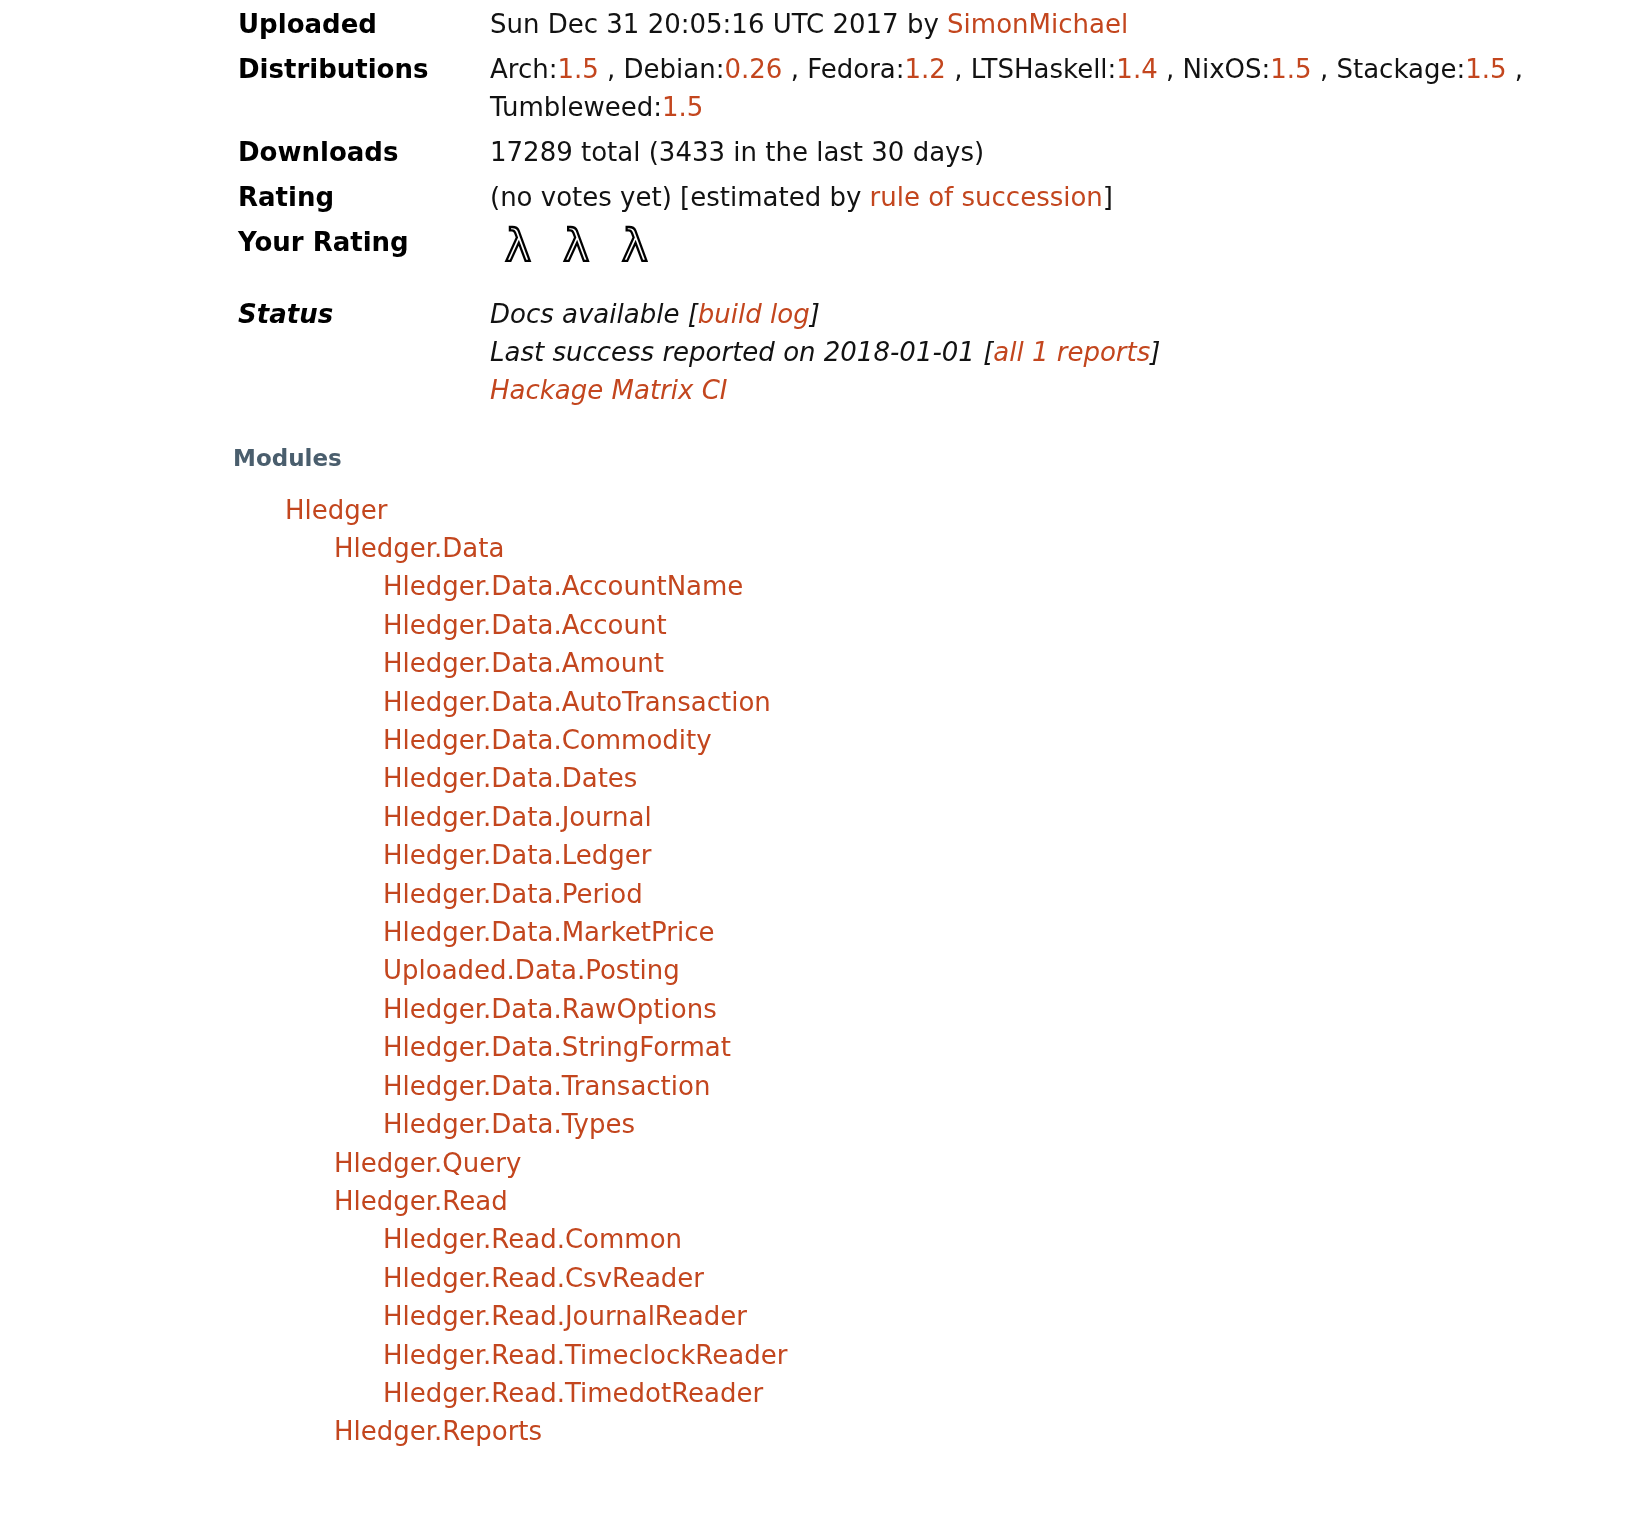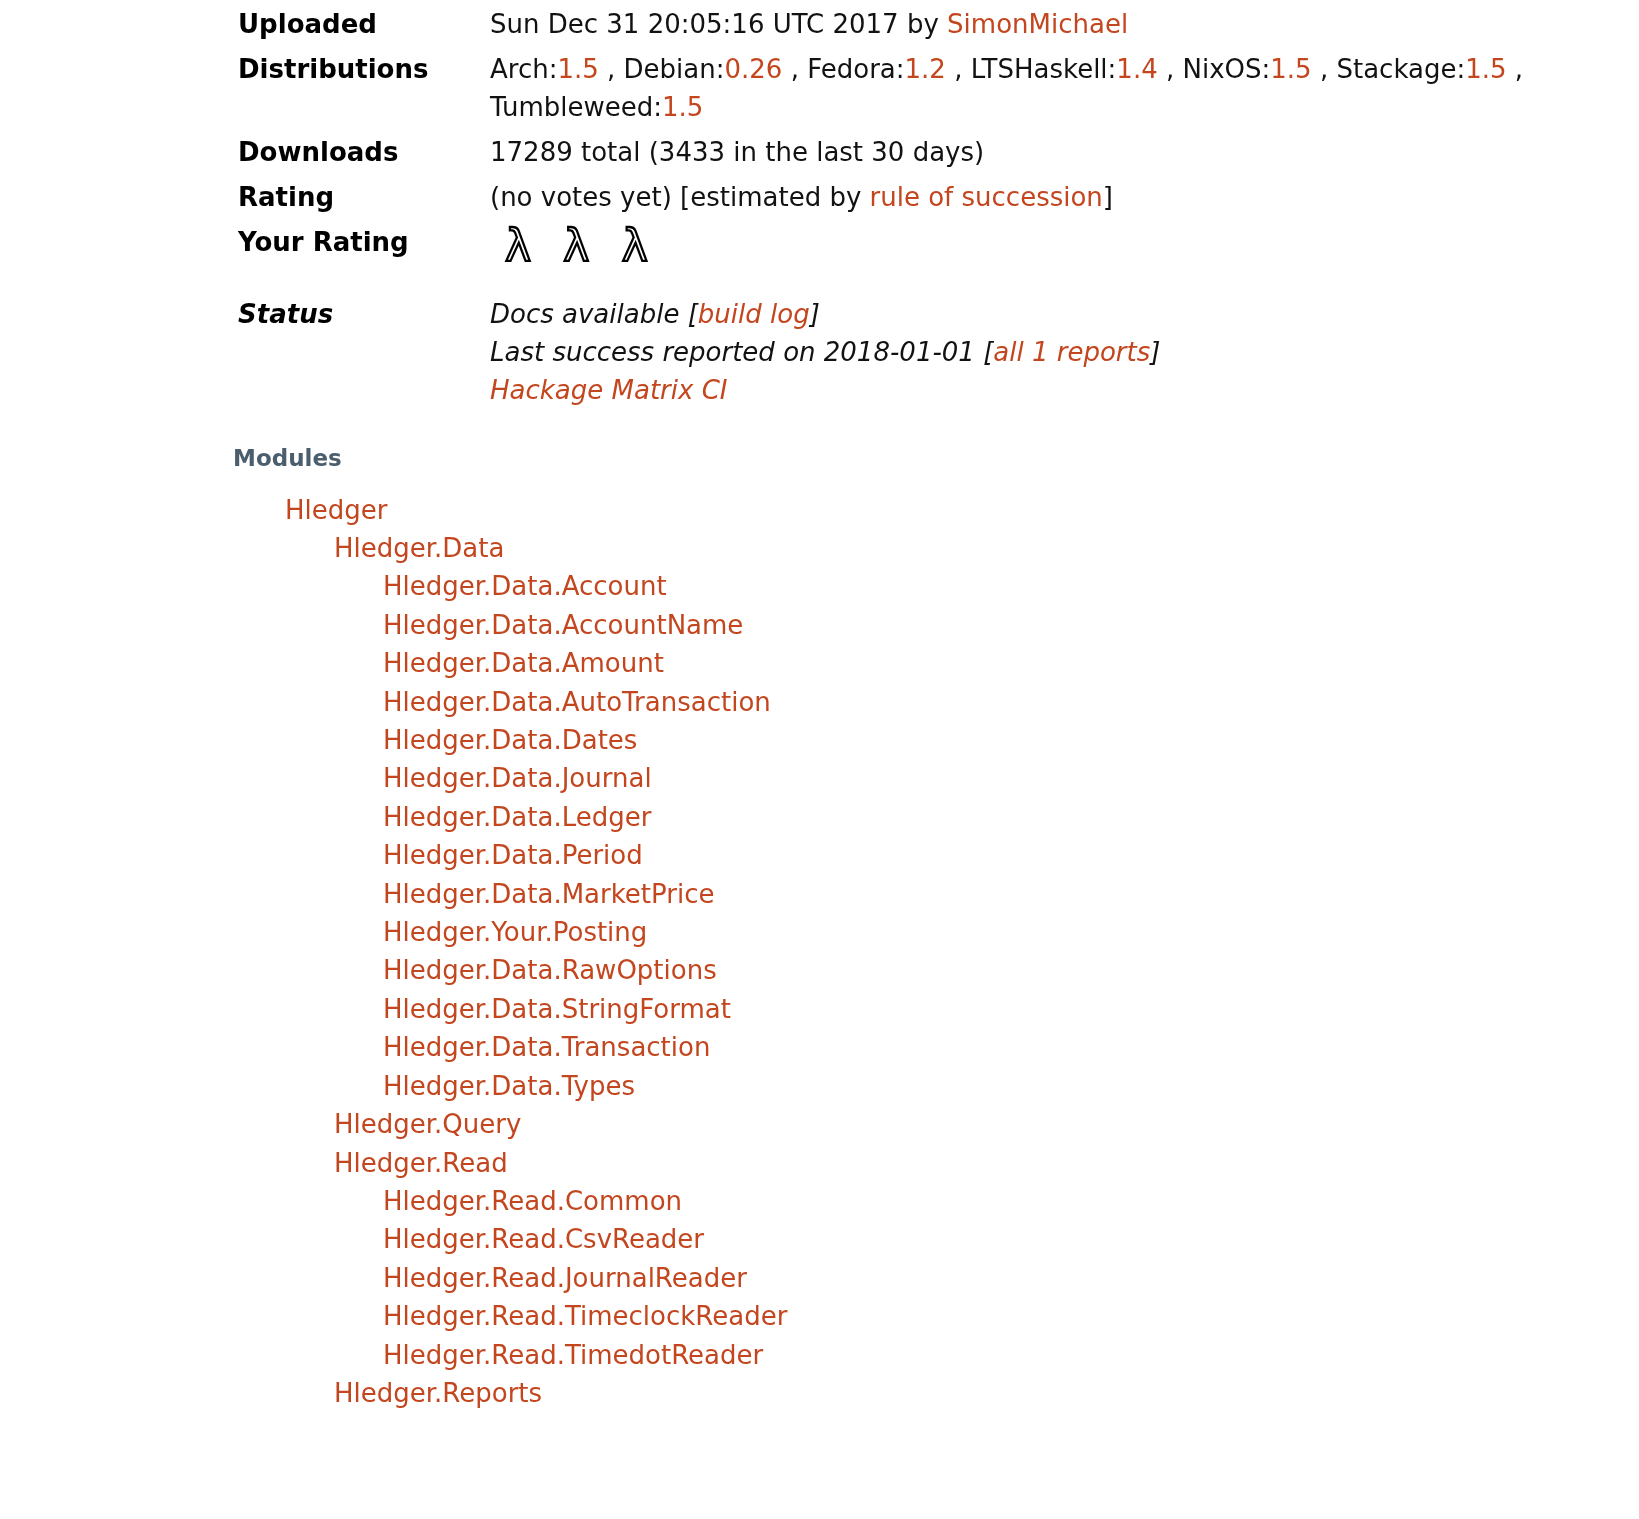--- a/index.html
+++ b/index.html
@@ -143,40 +143,41 @@
     </table>
 
   <h2 class="modules-heading">Modules</h2>
 
   <div class="modules-list">
 
       <div class="module-row lvl1"><a class="link">Hledger</a></div>
 
       <div class="module-row lvl2"><a class="link">Hledger.Data</a></div>
 
+      <div class="module-row lvl3"><a class="link">Hledger.Data.AccountName</a></div>
+
       <div class="module-row lvl3"><a class="link">Hledger.Data.Account</a></div>
 
-      <div class="module-row lvl3"><a class="link">Hledger.Data.AccountName</a></div>
-
       <div class="module-row lvl3"><a class="link">Hledger.Data.Amount</a></div>
 
       <div class="module-row lvl3"><a class="link">Hledger.Data.AutoTransaction</a></div>
 
+      <div class="module-row lvl3"><a class="link">Hledger.Data.Commodity</a></div>
 
       <div class="module-row lvl3"><a class="link">Hledger.Data.Dates</a></div>
 
       <div class="module-row lvl3"><a class="link">Hledger.Data.Journal</a></div>
 
       <div class="module-row lvl3"><a class="link">Hledger.Data.Ledger</a></div>
 
       <div class="module-row lvl3"><a class="link">Hledger.Data.Period</a></div>
 
       <div class="module-row lvl3"><a class="link">Hledger.Data.MarketPrice</a></div>
 
-      <div class="module-row lvl3"><a class="link">Hledger.Your.Posting</a></div>
+      <div class="module-row lvl3"><a class="link">Uploaded.Data.Posting</a></div>
 
       <div class="module-row lvl3"><a class="link">Hledger.Data.RawOptions</a></div>
 
       <div class="module-row lvl3"><a class="link">Hledger.Data.StringFormat</a></div>
 
 
       <div class="module-row lvl3"><a class="link">Hledger.Data.Transaction</a></div>
 
       <div class="module-row lvl3"><a class="link">Hledger.Data.Types</a></div>
 

